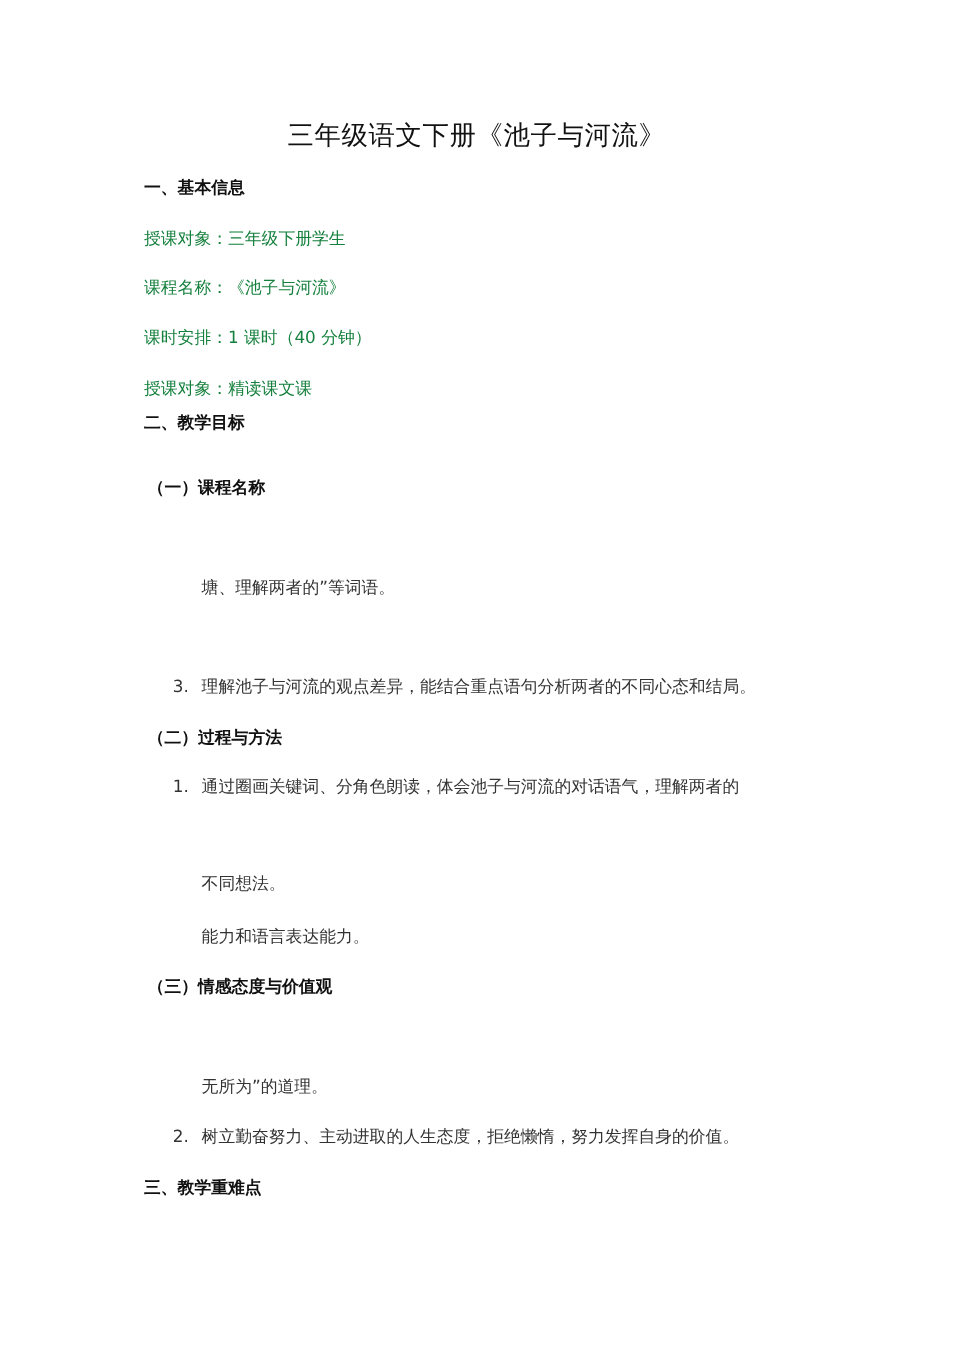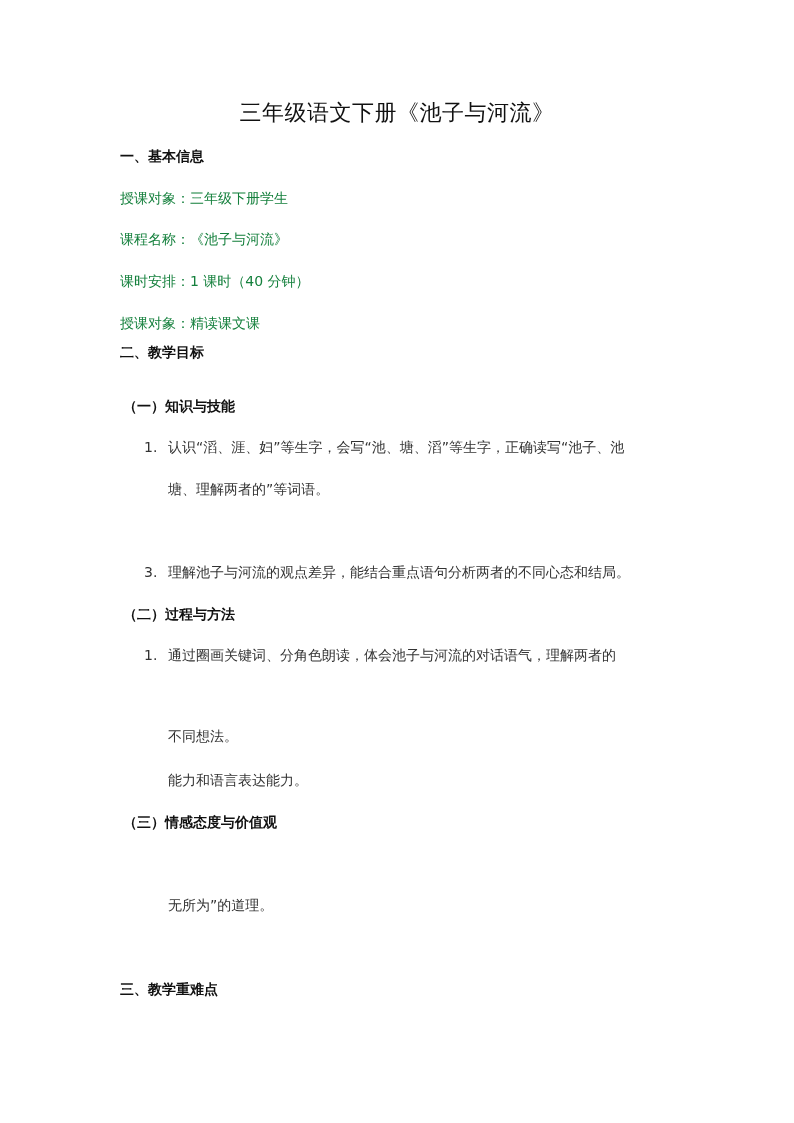--- a/index.html
+++ b/index.html
@@ -23,27 +23,27 @@
 
   <div class="h1" style="top:148px">一、基本信息</div>
 
   <div class="p" style="top:190px"><span>授课对象：</span><span>三年级下册学生</span></div>
   <div class="p" style="top:231px"><span>课程名称：</span><span>《池子与河流》</span></div>
   <div class="p" style="top:273px"><span>课时安排：</span><span>1 课时（40 分钟）</span></div>
   <div class="p" style="top:315px"><span>授课对象：</span><span>精读课文课</span></div>
 
   <div class="h1" style="top:344px">二、教学目标</div>
 
-  <div class="h2" style="top:398px">（一）知识与技能</div>
-  <div class="li" style="top:439px"><span class="num">1.</span><span>认识“滔、涯、妇”等生字，会写“池、塘、滔”等生字，正确读写“池子、池</span></div>
+  <div class="h2" style="top:398px">（一）课程名称</div>
   <div class="cont" style="top:481px">塘、理解两者的”等词语。</div>
   <div class="li" style="top:564px"><span class="num">3.</span><span>理解池子与河流的观点差异，能结合重点语句分析两者的不同心态和结局。</span></div>
 
   <div class="h2" style="top:606px">（二）过程与方法</div>
   <div class="li" style="top:647px"><span class="num">1.</span><span>通过圈画关键词、分角色朗读，体会池子与河流的对话语气，理解两者的</span></div>
   <div class="cont" style="top:728px">不同想法。</div>
   <div class="cont" style="top:772px">能力和语言表达能力。</div>
 
   <div class="h2" style="top:814px">（三）情感态度与价值观</div>
   <div class="cont" style="top:897px">无所为”的道理。</div>
+  <div class="li" style="top:939px"><span class="num">2.</span><span>树立勤奋努力、主动进取的人生态度，拒绝懒惰，努力发挥自身的价值。</span></div>
 
   <div class="h1" style="top:981px">三、教学重难点</div>
 </div>
 
 </body></html>

